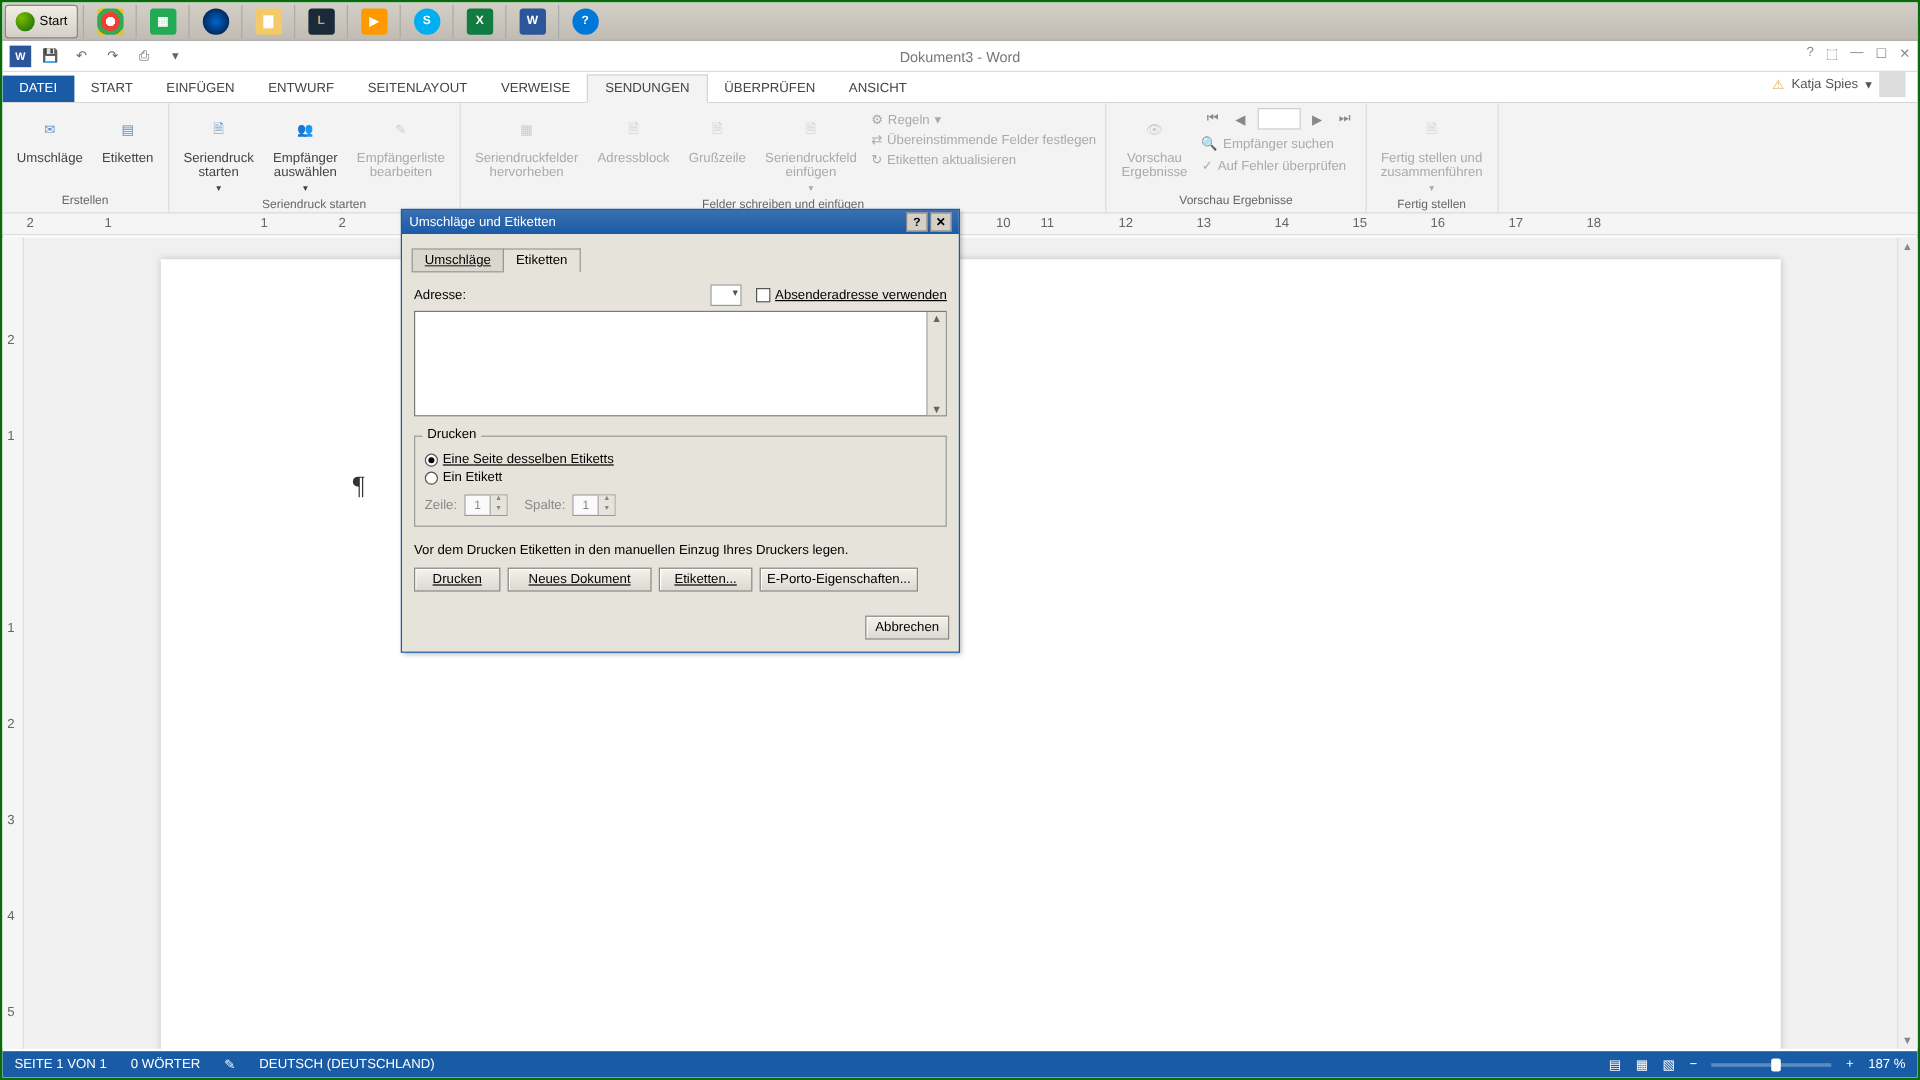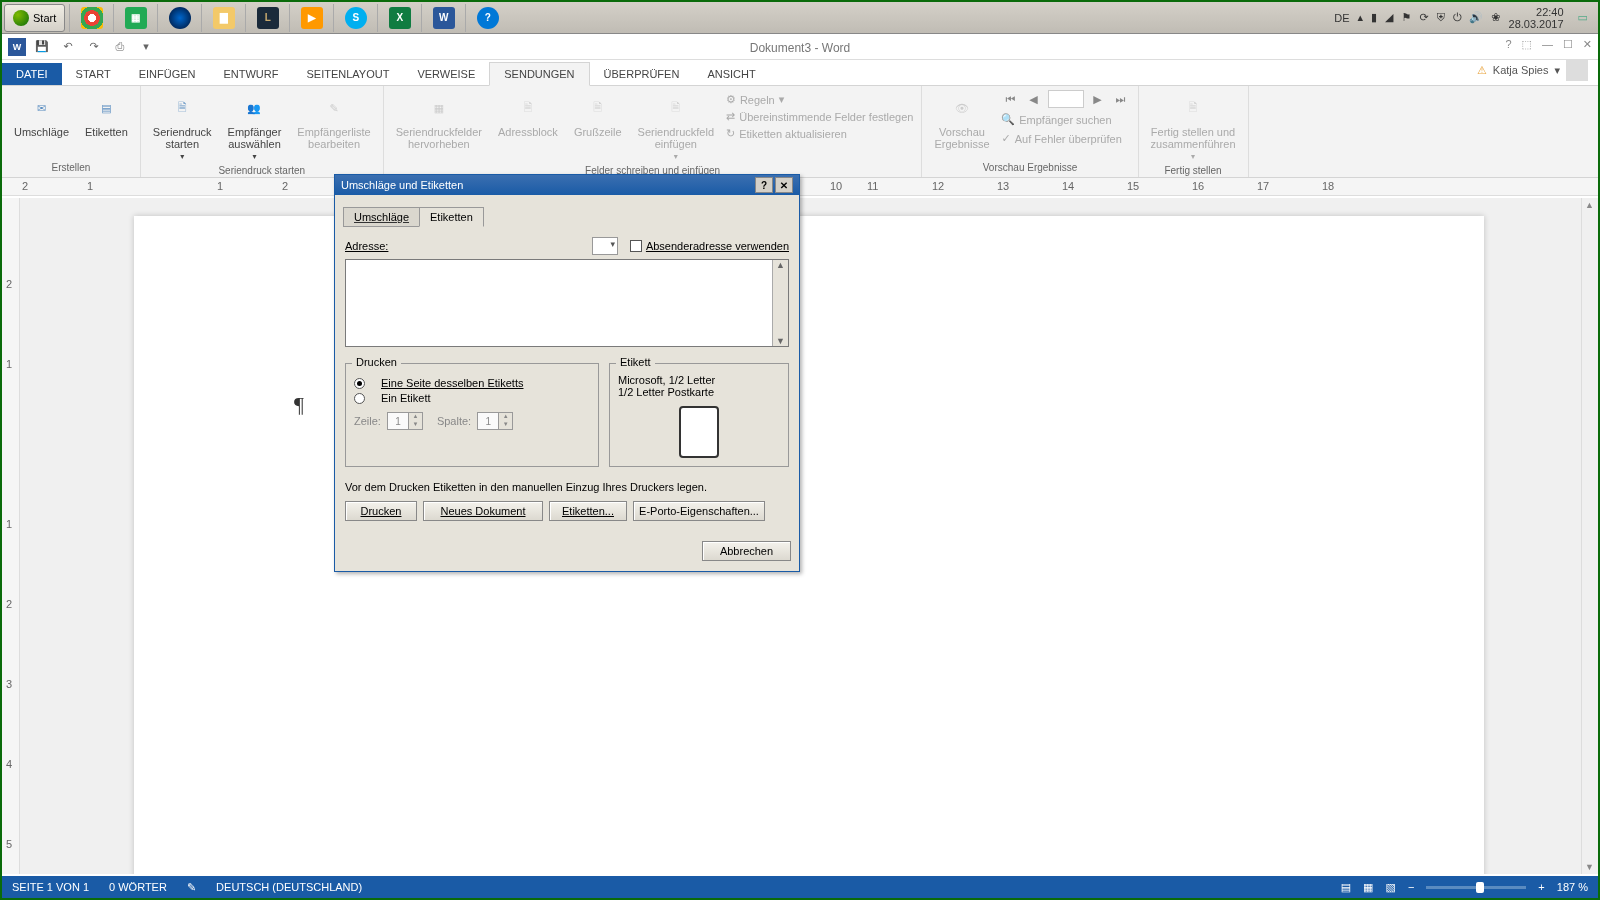--- a/index.html
+++ b/index.html
@@ -65,21 +65,21 @@
 .chk{width:12px;height:12px;border:1px solid #555;background:#fff;display:inline-block;margin-right:4px;vertical-align:middle;}
 .adr-text{width:100%;height:88px;border:1px solid #7a7a7a;background:#fff;position:relative;}
 .adr-text .sb{position:absolute;right:0;top:0;bottom:0;width:16px;background:#e6e3da;border-left:1px solid #aaa;}
 .adr-text .sb::before{content:"▲";position:absolute;top:0;left:3px;font-size:9px;color:#666;}
 .adr-text .sb::after{content:"▼";position:absolute;bottom:0;left:3px;font-size:9px;color:#666;}
 .groupboxes{display:flex;gap:10px;margin-top:16px;}
 .gbox{border:1px solid #999;padding:10px 8px 8px;position:relative;}
 .gbox .gtitle{position:absolute;top:-8px;left:6px;background:#e6e3da;padding:0 4px;font-size:11px;}
 .gbox.print{flex:1;}
 .gbox.etik{width:180px;}
-.radio-row{display:flex;align-items:center;gap:16px;margin:3px 0;font-size:11px;}
+.radio-row{display:flex;align-items:center;gap:4px;margin:3px 0;font-size:11px;}
 .radio{width:11px;height:11px;border:1px solid #555;border-radius:50%;background:#fff;display:inline-flex;align-items:center;justify-content:center;}
 .radio.checked::after{content:"";width:5px;height:5px;background:#000;border-radius:50%;}
 .spin-row{display:flex;align-items:center;gap:6px;margin-top:8px;color:#888;font-size:11px;}
 .spin{width:36px;height:18px;border:1px solid #999;background:#fff;display:flex;}
 .spin input{width:20px;border:none;font-size:10px;text-align:center;color:#888;}
 .spin .sbtns{width:14px;border-left:1px solid #999;display:flex;flex-direction:column;}
 .spin .sbtns span{flex:1;font-size:6px;text-align:center;background:#e6e3da;line-height:7px;}
 .etik-preview{width:40px;height:52px;border:2px solid #333;border-radius:4px;margin:8px auto 0;background:#fff;}
 .hint{margin:14px 0 8px;font-size:11px;}
 .dlg-buttons{display:flex;gap:6px;}
@@ -125,37 +125,20 @@
   <div class="tb-item">
       <div class="tb-icon" style="background:#107c41;">X</div>
     </div>
   <div class="tb-item">
       <div class="tb-icon" style="background:#2b579a;">W</div>
     </div>
   <div class="tb-item">
       <div class="tb-icon" style="background:#0078d7;border-radius:50%;">?</div>
     </div>
   <div class="tb-spacer"></div>
-  <div class="tb-tray">
-    <span>DE</span>
-    <span>▴</span>
-    <span>▮</span>
-    <span>◢</span>
-    <span>⚑</span>
-    <span>⟳</span>
-    <span>⛨</span>
-    <span>⏻</span>
-    <span>🔊</span>
-    <span>❀</span>
-    <div class="tb-clock">
-      <div>22:40</div>
-      <div>28.03.2017</div>
-    </div>
-    <span style="color:#5a8;">▭</span>
-  </div>
 </div>
 
 <div class="qat">
   <div class="qat-icon" style="background:#2b579a;color:#fff;width:18px;height:18px;font-size:9px;font-weight:bold;display:flex;align-items:center;justify-content:center;">W</div>
   <div class="qat-icon">💾</div>
   <div class="qat-icon">↶</div>
   <div class="qat-icon">↷</div>
   <div class="qat-icon">⎙</div>
   <div class="qat-icon">▾</div>
 </div>
@@ -363,21 +346,21 @@
       <span>✕</span>
     </div>
   </div>
   <div class="dlg-body">
     <div class="dlg-tabs">
       <div class="dlg-tab" style="text-decoration:underline;text-decoration-color:#333;text-underline-offset:1px;">Umschläge</div>
       <div class="dlg-tab active">Etiketten</div>
     </div>
     <div style="padding:6px 2px 0;">
       <div class="adr-row">
-        <label style="text-decoration:underline;">Adresse:</label>
+        <label style="">Adresse:</label>
         <div class="spacer"></div>
         <div class="adr-dd"></div>
         <span class="chk"></span>
         <span style="text-decoration:underline;">Absenderadresse verwenden</span>
       </div>
       <div class="adr-text">
           <div class="sb"></div>
         </div>
 
       <div class="groupboxes">
@@ -403,39 +386,33 @@
             <span style="margin-left:8px;">Spalte:</span>
             <div class="spin">
                 <input disabled="" value="1" style="">
                 <div class="sbtns">
                   <span>▲</span>
                   <span>▼</span>
                 </div>
               </div>
           </div>
         </div>
-        <div class="gbox etik">
-          <span class="gtitle">Etikett</span>
-          <div style="font-size:11px;">Microsoft, 1/2 Letter</div>
-          <div style="font-size:11px;">1/2 Letter Postkarte</div>
-          <div class="etik-preview"></div>
-        </div>
       </div>
 
       <div class="hint">Vor dem Drucken Etiketten in den manuellen Einzug Ihres Druckers legen.</div>
       <div class="dlg-buttons">
         <div class="dbtn w1" style="text-decoration:underline;">Drucken</div>
         <div class="dbtn w2" style="text-decoration:underline;">Neues Dokument</div>
         <div class="dbtn w3" style="text-decoration:underline;">Etiketten...</div>
         <div class="dbtn w4">E-Porto-Eigenschaften...</div>
       </div>
     </div>
   </div>
   <div class="dlg-cancel">
-    <div class="dbtn" style="width:89px;">Abbrechen</div>
+    <div class="dbtn" style="width:70px;">Abbrechen</div>
   </div>
 </div>
 
 <div class="statusbar">
   <span>SEITE 1 VON 1</span>
   <span>0 WÖRTER</span>
   <span>✎</span>
   <span>DEUTSCH (DEUTSCHLAND)</span>
   <div class="sb-right">
     <span>▤</span>

